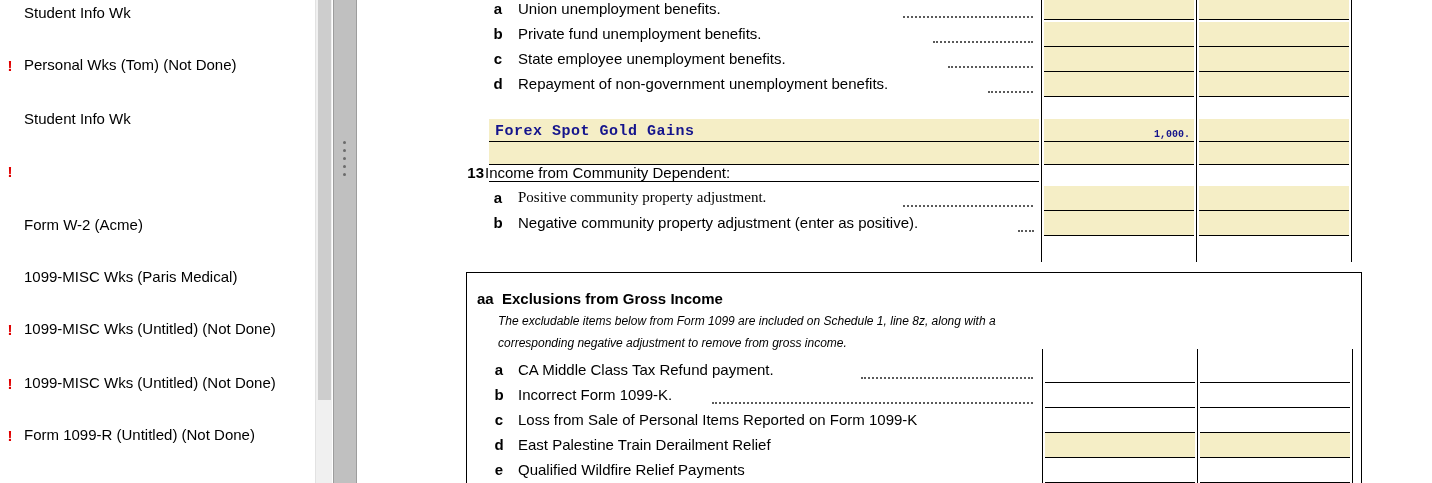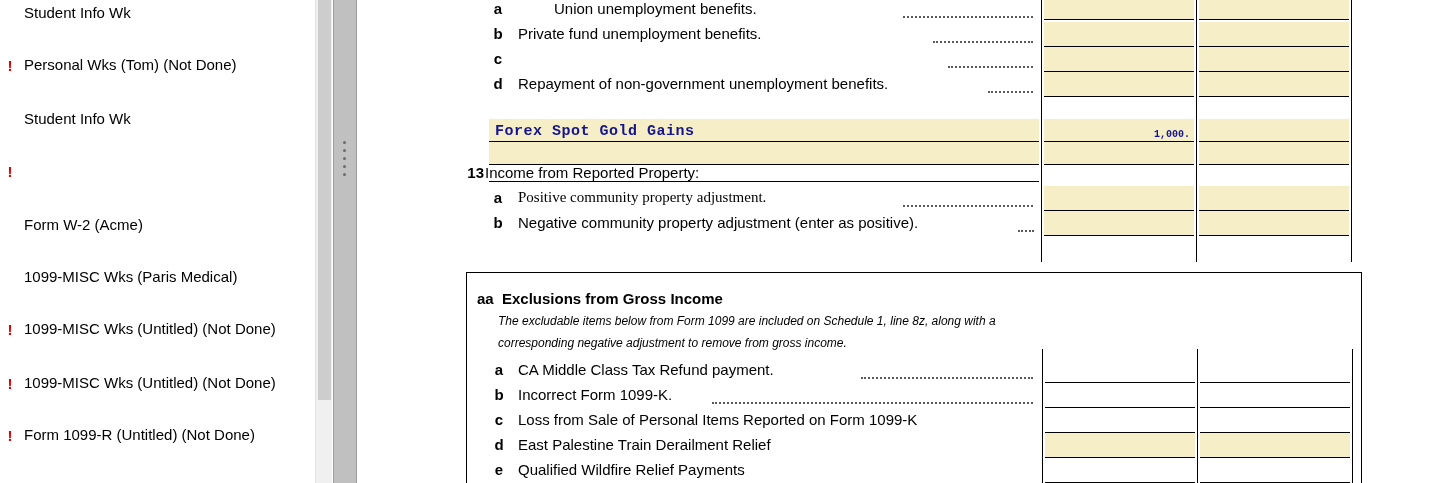--- a/index.html
+++ b/index.html
@@ -276,36 +276,37 @@
   </div>
 
   <div class="canvas">
 
     <div class="vline" style="left:683px; top:0px; height:262px;"></div>
     <div class="vline" style="left:838px; top:0px; height:262px;"></div>
     <div class="vline" style="left:993px; top:0px; height:262px;"></div>
 
     <div class="row" style="top:0px">
       <span class="sublet" style="left:132px; top:0px;">a</span>
-      <span class="desc" style="left:160px; top:0px;margin-left:36px;">Union unemployment benefits.</span>
+      <span class="desc" style="left:160px; top:0px;">Union unemployment benefits.</span>
       <span class="leader" style="left:545px; top:16px; width:130px;"></span>
       <span class="cell" style="left:686px; top:-4px; width:150px; height:24px;"></span>
       <span class="cell" style="left:841px; top:-4px; width:150px; height:24px;"></span>
     </div>
 
     <div class="row" style="top:25px">
       <span class="sublet" style="left:132px; top:0px;">b</span>
       <span class="desc" style="left:160px; top:0px;">Private fund unemployment benefits.</span>
       <span class="leader" style="left:575px; top:16px; width:100px;"></span>
       <span class="cell" style="left:686px; top:-3px; width:150px; height:25px;"></span>
       <span class="cell" style="left:841px; top:-3px; width:150px; height:25px;"></span>
     </div>
 
     <div class="row" style="top:50px">
       <span class="sublet" style="left:132px; top:0px;">c</span>
+      <span class="desc" style="left:160px; top:0px;">State employee unemployment benefits.</span>
       <span class="leader" style="left:590px; top:16px; width:85px;"></span>
       <span class="cell" style="left:686px; top:-3px; width:150px; height:25px;"></span>
       <span class="cell" style="left:841px; top:-3px; width:150px; height:25px;"></span>
     </div>
 
     <div class="row" style="top:75px">
       <span class="sublet" style="left:132px; top:0px;">d</span>
       <span class="desc" style="left:160px; top:0px;">Repayment of non-government unemployment benefits.</span>
       <span class="leader" style="left:630px; top:16px; width:45px;"></span>
       <span class="cell" style="left:686px; top:-3px; width:150px; height:25px;"></span>
@@ -326,21 +327,21 @@
     <div class="row" style="top:144px">
       <span class="txtcell" style="left:131px; top:-2px; width:550px; height:23px;"></span>
       <span class="cell" style="left:686px; top:-2px; width:150px; height:23px;"></span>
       <span class="cell" style="left:841px; top:-2px; width:150px; height:23px;"></span>
     </div>
 
     <div class="rule" style="left:131px; top:181px; width:550px;"></div>
 
     <div class="row" style="top:164px">
       <span class="lineno" style="left:98px; top:0px; width:28px;">13</span>
-      <span class="desc" style="left:127px; top:0px;">Income from Reported Property:</span>
+      <span class="desc" style="left:127px; top:0px;">Income from Community Dependent:</span>
     </div>
 
     <div class="row" style="top:189px">
       <span class="sublet" style="left:132px; top:0px;">a</span>
       <span class="desc" style="left:160px; top:0px;font-family:Liberation Serif, serif;">Positive community property adjustment.</span>
       <span class="leader" style="left:545px; top:16px; width:130px;"></span>
       <span class="cell" style="left:686px; top:-3px; width:150px; height:25px;"></span>
       <span class="cell" style="left:841px; top:-3px; width:150px; height:25px;"></span>
     </div>
 

